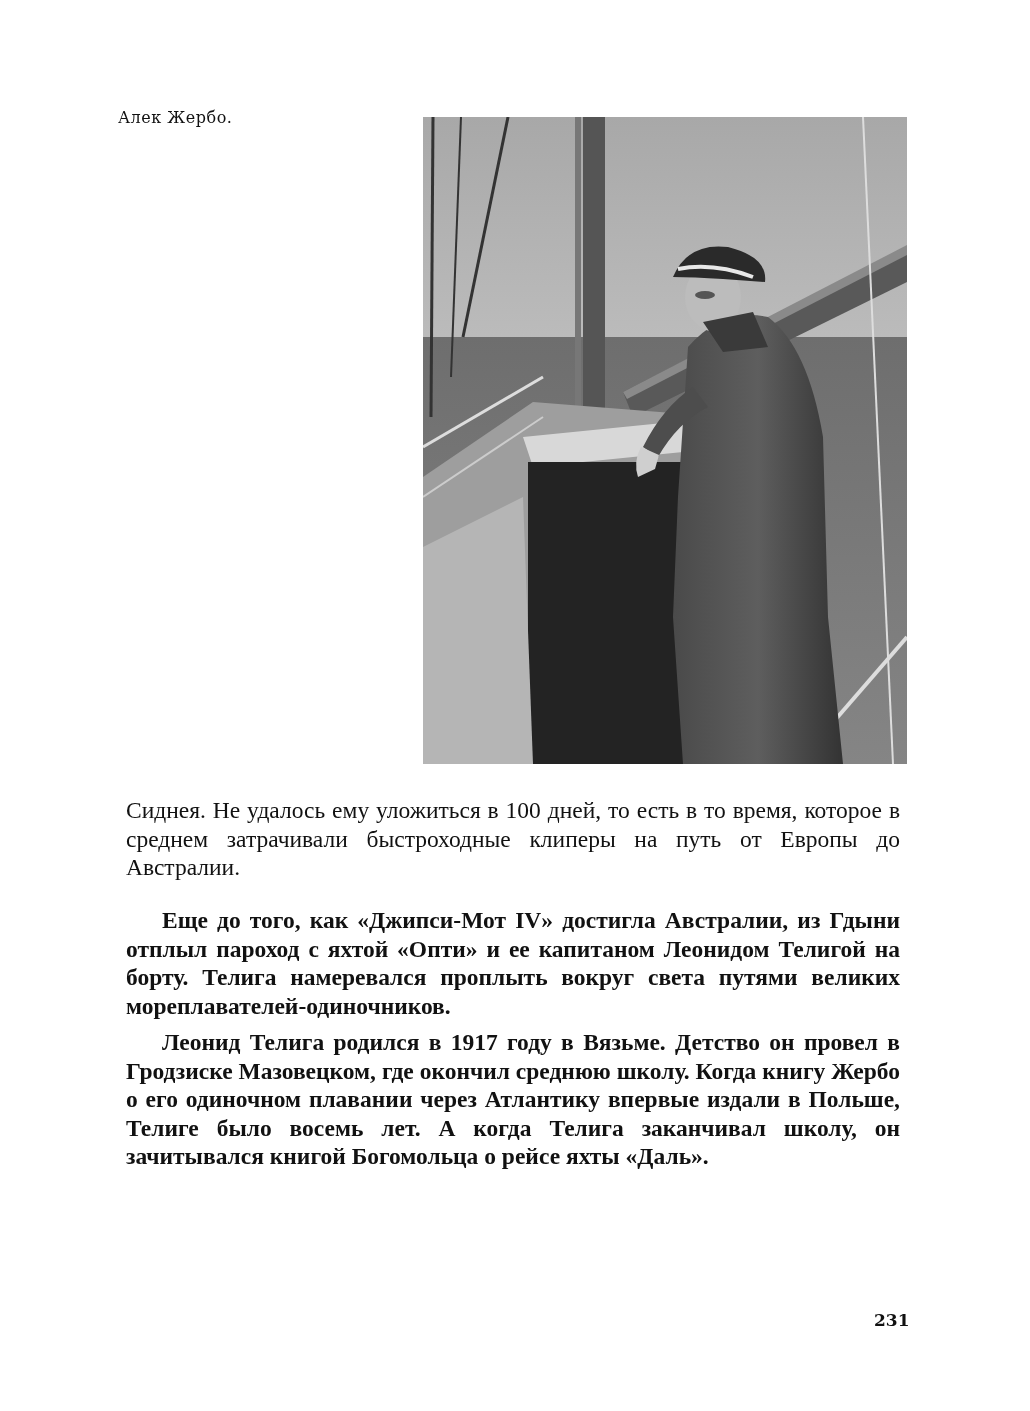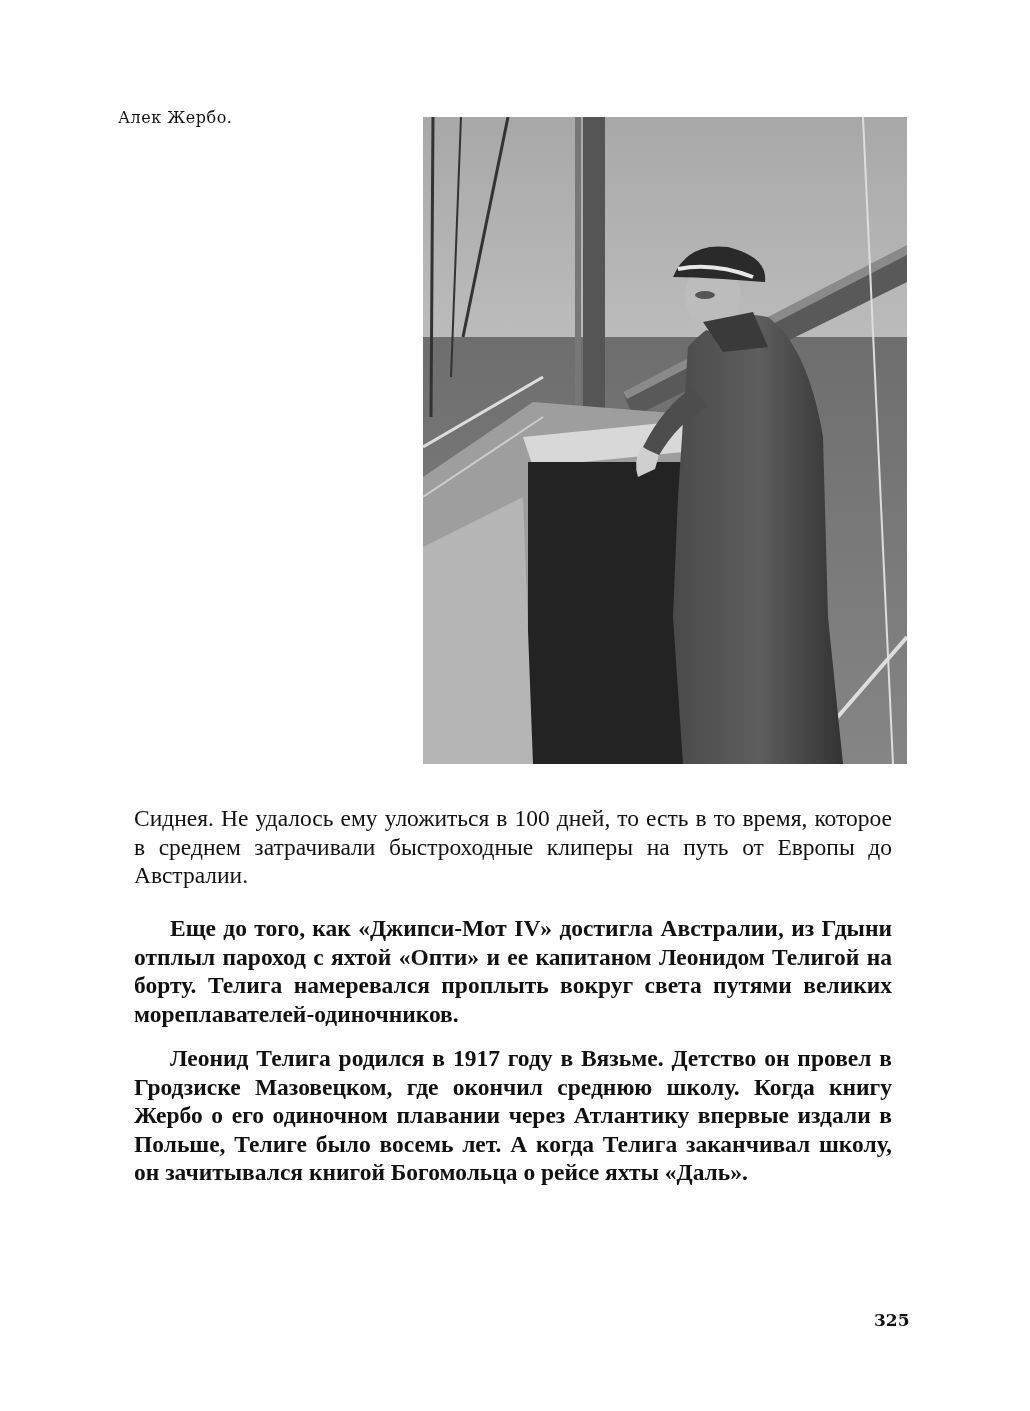--- a/index.html
+++ b/index.html
@@ -12,21 +12,21 @@
     position: absolute; left: 423px; top: 117px; width: 484px; height: 647px;
     overflow: hidden; background: #9a9a9a;
   }
   .photo svg { display: block; width: 100%; height: 100%; }
   .text-block {
     position: absolute; left: 118px; width: 790px;
     font-family: "Liberation Serif", "DejaVu Serif", serif;
     font-size: 23.5px; line-height: 28.5px; color: #111;
     text-align: justify;
   }
-  .text-block p { margin: 16px; text-align: justify; text-align-last: left; }
+  .text-block p { margin: 8px; text-align: justify; text-align-last: left; }
   .indent { text-indent: 36px; }
   #p1 { top: 788px; }
   #p2 { top: 898px; font-weight: bold; }
   .page-num {
     position: absolute; left: 874px; top: 1310px;
     font-family: "DejaVu Serif", serif; font-weight: bold; font-size: 17px; color: #111;
   }
 </style>
 </head>
 <body>
@@ -93,13 +93,13 @@
 
 <div class="text-block" id="p1">
   <p>Сиднея. Не удалось ему уложиться в 100 дней, то есть в то время, которое в среднем затрачивали быстроходные клиперы на путь от Европы до Австралии.</p>
 </div>
 
 <div class="text-block" id="p2">
   <p class="indent">Еще до того, как «Джипси-Мот IV» достигла Австралии, из Гдыни отплыл пароход с яхтой «Опти» и ее капитаном Леонидом Телигой на борту. Телига намеревался проплыть вокруг света путями великих мореплавателей-одиночников.</p>
   <p class="indent">Леонид Телига родился в 1917 году в Вязьме. Детство он провел в Гродзиске Мазовецком, где окончил среднюю школу. Когда книгу Жербо о его одиночном плавании через Атлантику впервые издали в Польше, Телиге было восемь лет. А когда Телига заканчивал школу, он зачитывался книгой Богомольца о рейсе яхты «Даль».</p>
 </div>
 
-<div class="page-num">325</div>
+<div class="page-num">231</div>
 
 </body></html>

